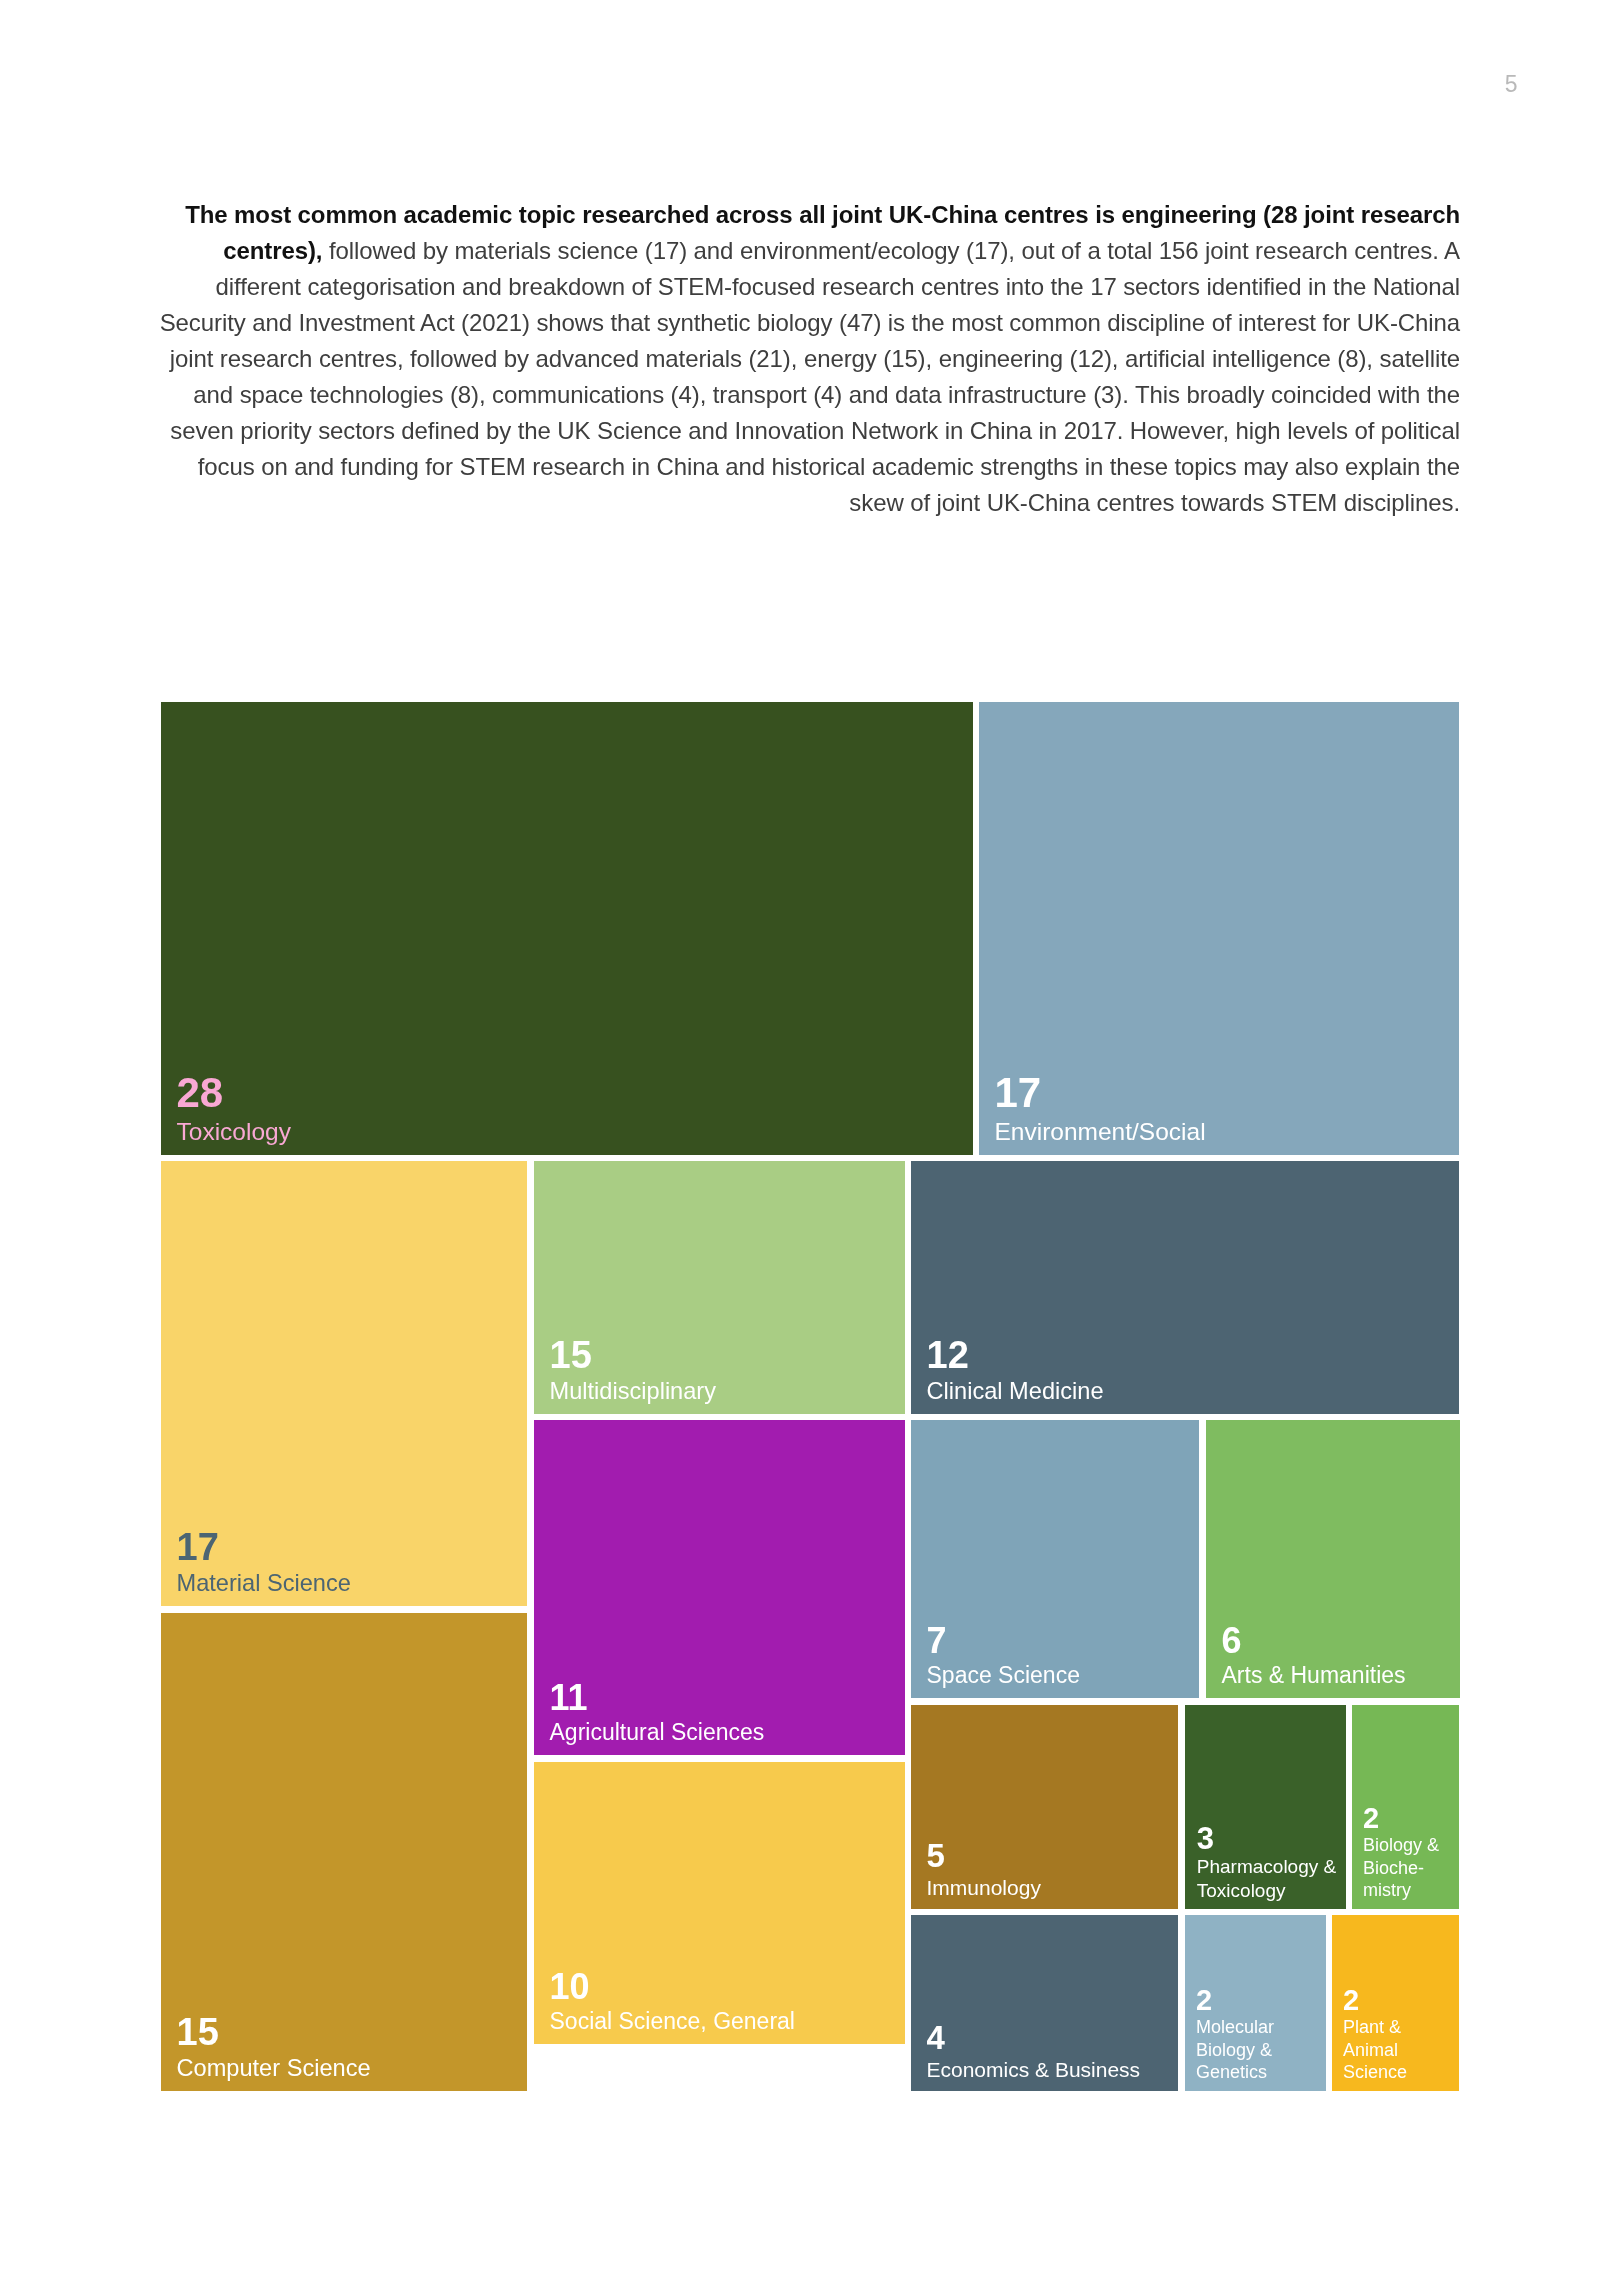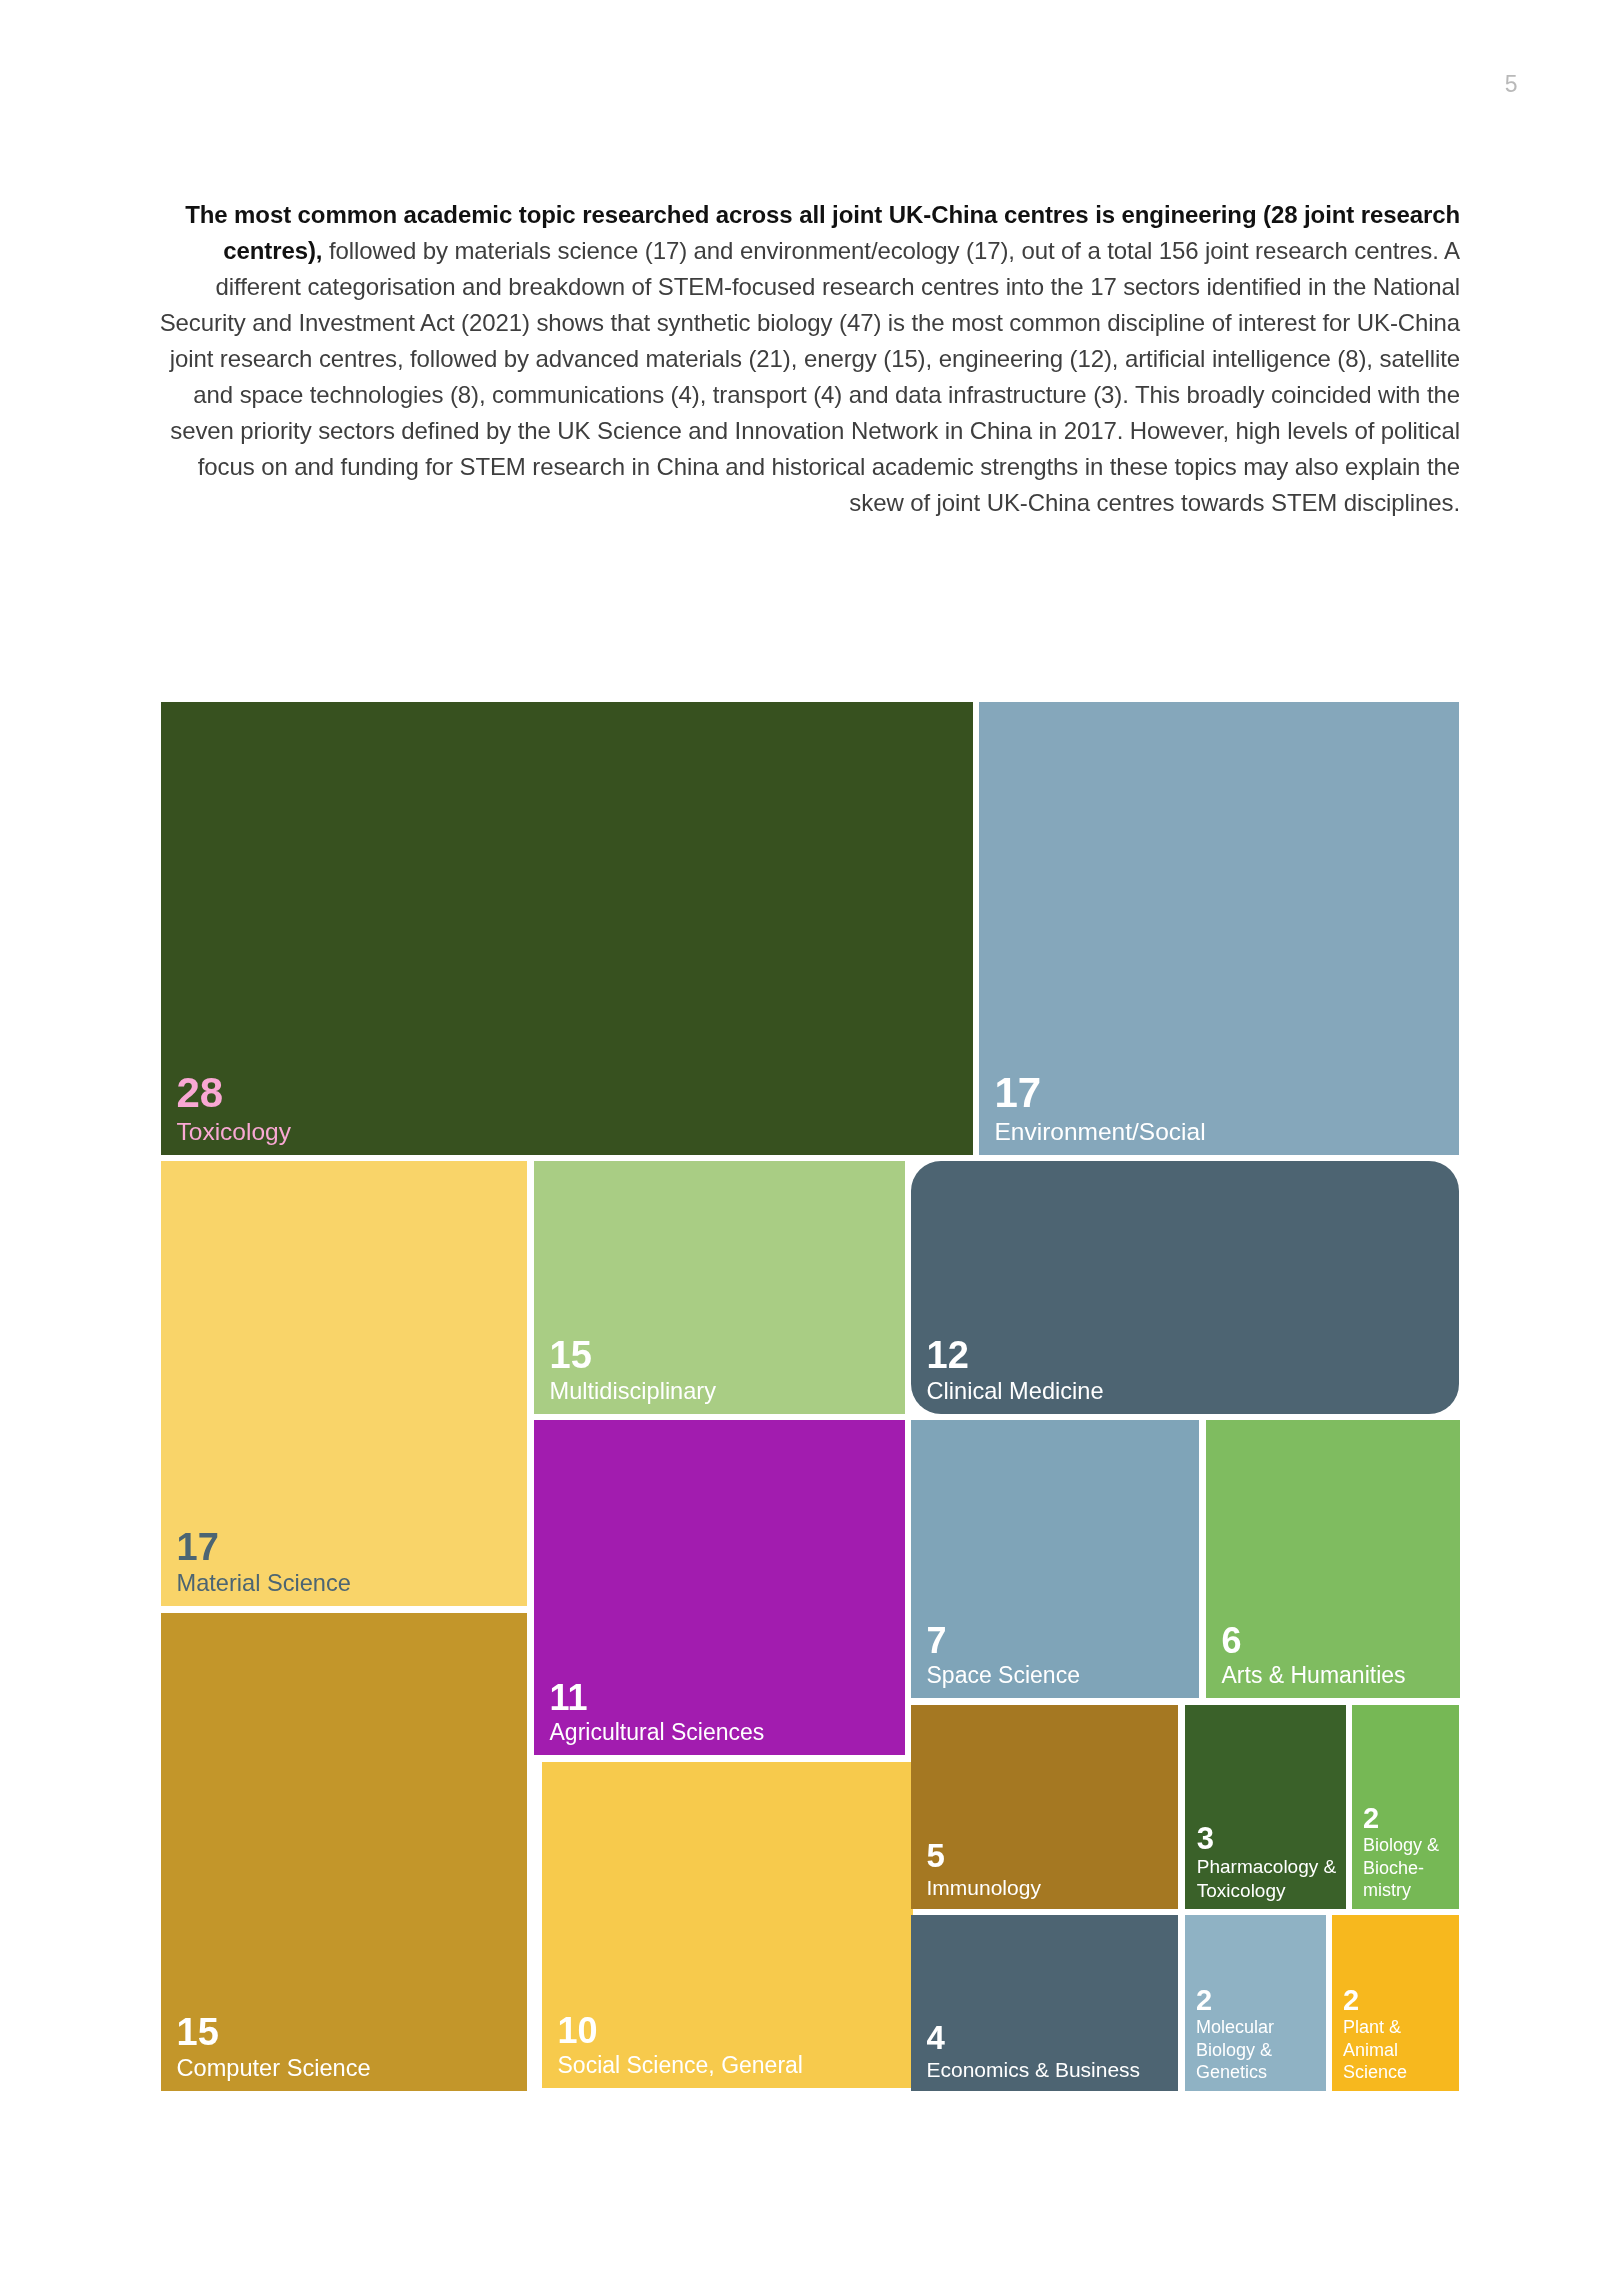--- a/index.html
+++ b/index.html
@@ -126,42 +126,42 @@
     </div>
   </div>
 
   <div class="tile sz-lg" style="left: 534px; top: 1161px; width: 371px; height: 253px; background-color: rgb(169, 205, 132); color: rgb(255, 255, 255);">
     <div class="tile-inner">
       <span class="tile-value">15</span>
       <span class="tile-label">Multidisciplinary</span>
     </div>
   </div>
 
-  <div class="tile sz-lg" style="left: 911px; top: 1161px; width: 548px; height: 253px; background-color: rgb(77, 100, 114); color: rgb(255, 255, 255); border-radius: 30px;">
+  <div class="tile sz-lg" style="left: 911px; top: 1161px; width: 548px; height: 253px; background-color: rgb(77, 100, 114); color: rgb(255, 255, 255);">
     <div class="tile-inner">
       <span class="tile-value">12</span>
       <span class="tile-label">Clinical Medicine</span>
     </div>
   </div>
 
   <div class="tile sz-lg" style="left: 161px; top: 1613px; width: 366px; height: 478px; background-color: rgb(195, 150, 42); color: rgb(255, 255, 255);">
     <div class="tile-inner">
       <span class="tile-value">15</span>
       <span class="tile-label">Computer Science</span>
     </div>
   </div>
 
   <div class="tile sz-md" style="left: 534px; top: 1420px; width: 371px; height: 335px; background-color: #a21caf; color: rgb(255, 255, 255);">
     <div class="tile-inner">
       <span class="tile-value">11</span>
       <span class="tile-label">Agricultural Sciences</span>
     </div>
   </div>
 
-  <div class="tile sz-md" style="left: 534px; top: 1762px; width: 371px; height: 326px; background-color: rgb(247, 202, 76); color: rgb(255, 255, 255); margin-left: 8px;">
+  <div class="tile sz-md" style="left: 534px; top: 1762px; width: 371px; height: 282px; background-color: rgb(247, 202, 76); color: rgb(255, 255, 255);">
     <div class="tile-inner">
       <span class="tile-value">10</span>
       <span class="tile-label">Social Science, General</span>
     </div>
   </div>
 
   <div class="tile sz-md" style="left: 911px; top: 1420px; width: 288px; height: 278px; background-color: rgb(127, 164, 184); color: rgb(255, 255, 255);">
     <div class="tile-inner">
       <span class="tile-value">7</span>
       <span class="tile-label">Space Science</span>

